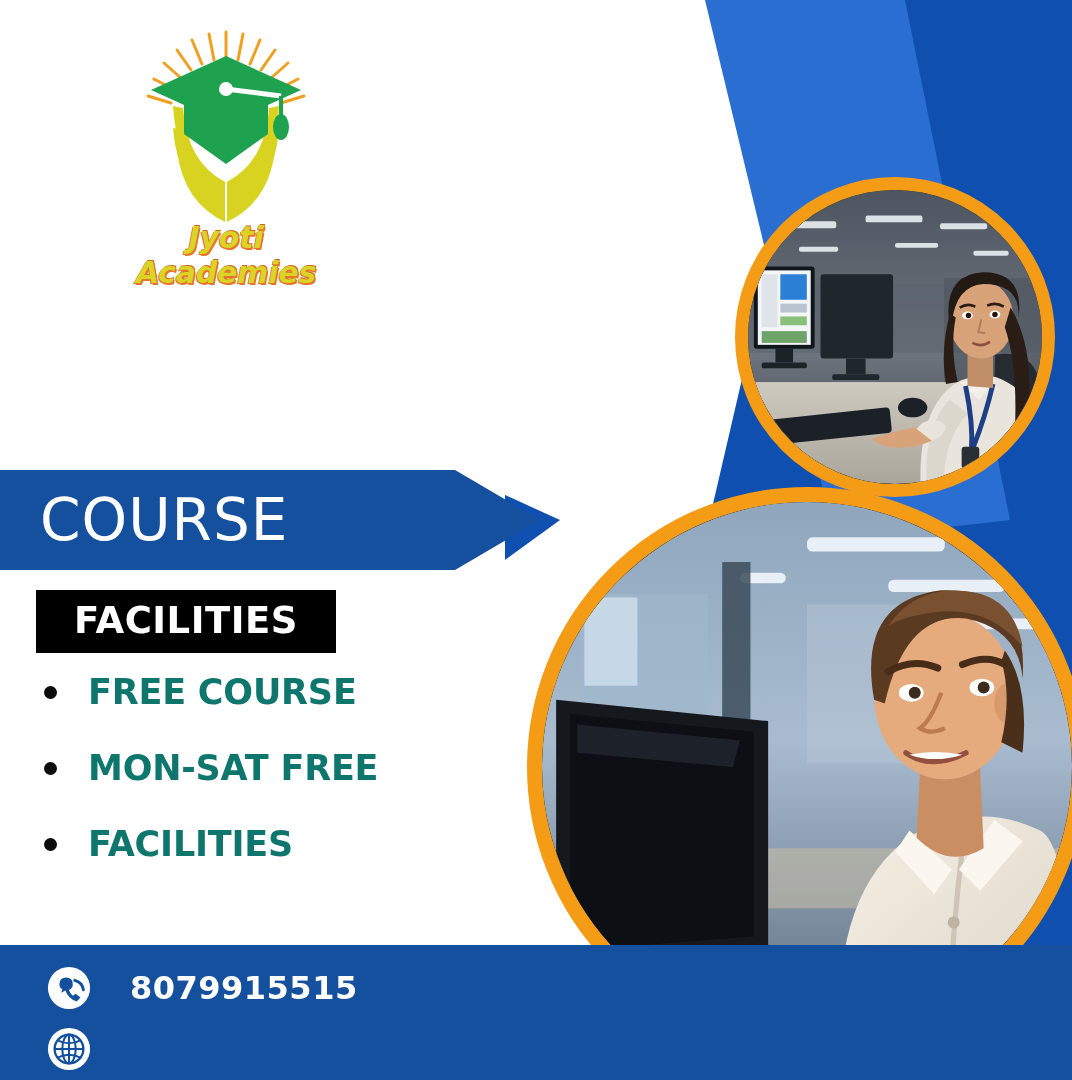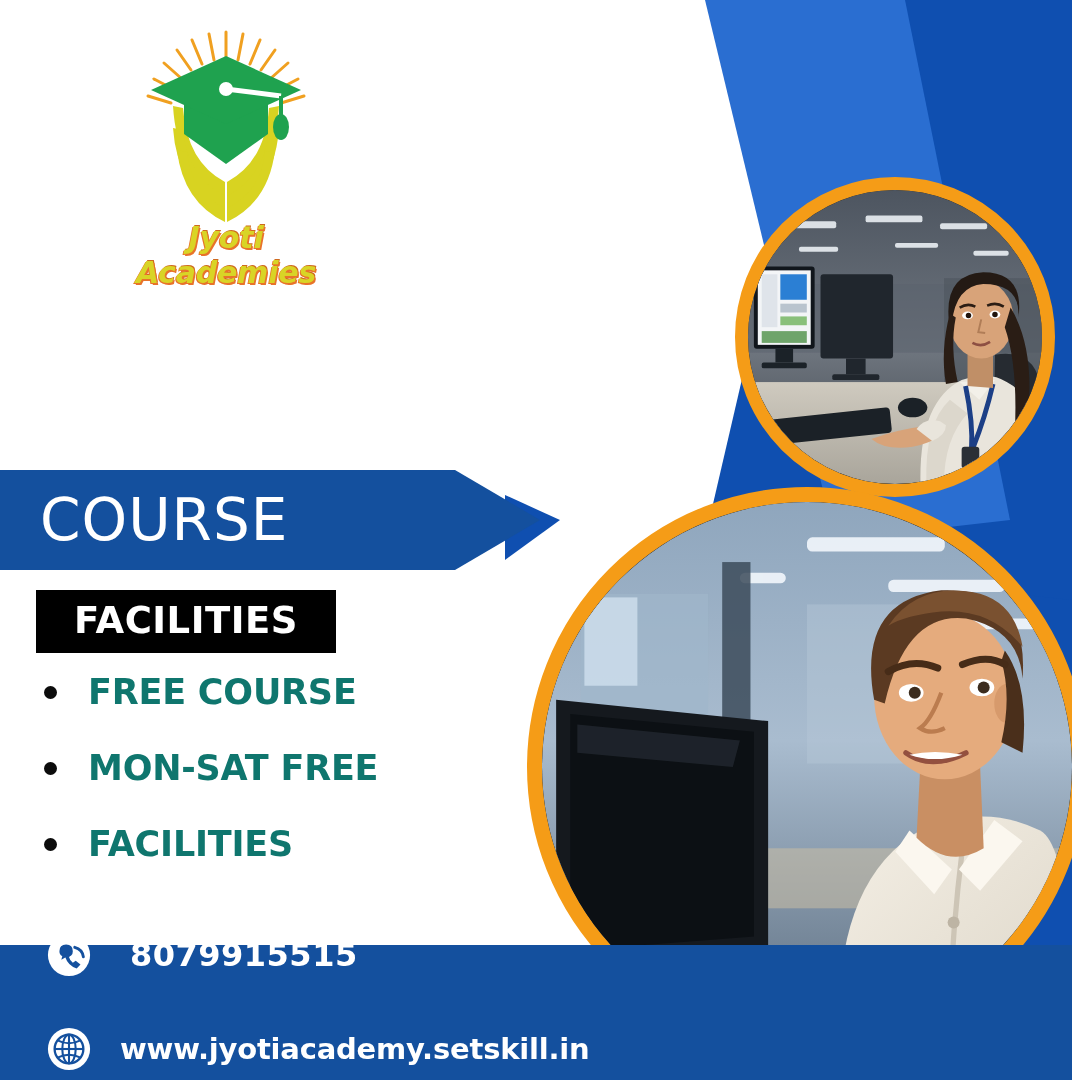--- a/index.html
+++ b/index.html
@@ -145,21 +145,21 @@
     top: 945px;
     width: 1072px;
     height: 135px;
     background: #14509e;
   }
   .contact-row {
     position: absolute;
     display: flex;
     align-items: center;
   }
-  .contact-phone { left: 46px; top: 932px; }
+  .contact-phone { left: 46px; top: 965px; }
   .contact-web   { left: 46px; top: 1026px; }
   .contact-ico {
     width: 46px;
     height: 46px;
     flex: 0 0 46px;
     display: block;
   }
   .contact-txt {
     color: #ffffff;
     font-weight: bold;
@@ -479,16 +479,15 @@
   <div class="contact-row contact-web">
     <svg class="contact-ico" viewBox="0 0 48 48">
       <circle cx="24" cy="24" r="22" fill="#ffffff"></circle>
       <circle cx="24" cy="24" r="15" fill="none" stroke="#14509e" stroke-width="2.4"></circle>
       <ellipse cx="24" cy="24" rx="7" ry="15" fill="none" stroke="#14509e" stroke-width="2.2"></ellipse>
       <line x1="9" y1="24" x2="39" y2="24" stroke="#14509e" stroke-width="2.2"></line>
       <path d="M 12 15 Q 24 21 36 15" fill="none" stroke="#14509e" stroke-width="2"></path>
       <path d="M 12 33 Q 24 27 36 33" fill="none" stroke="#14509e" stroke-width="2"></path>
       <line x1="24" y1="9" x2="24" y2="39" stroke="#14509e" stroke-width="2.2"></line>
     </svg>
-    <span class="contact-txt">www.jyotiacademy.setskill.in</span>
   </div>
 
 </div>
 
 </body></html>

